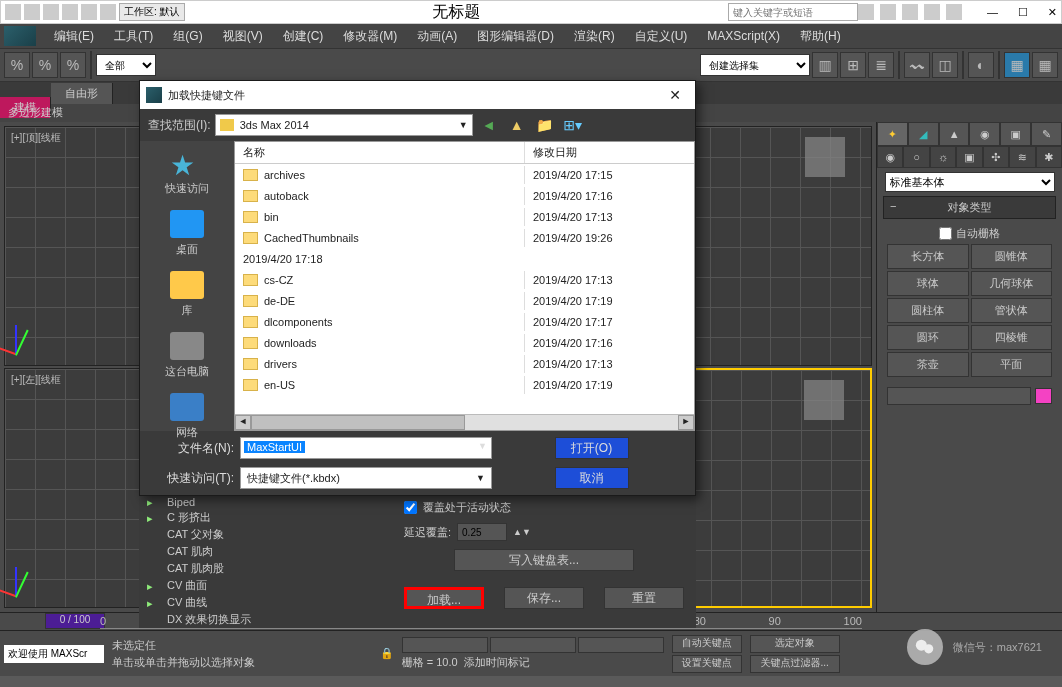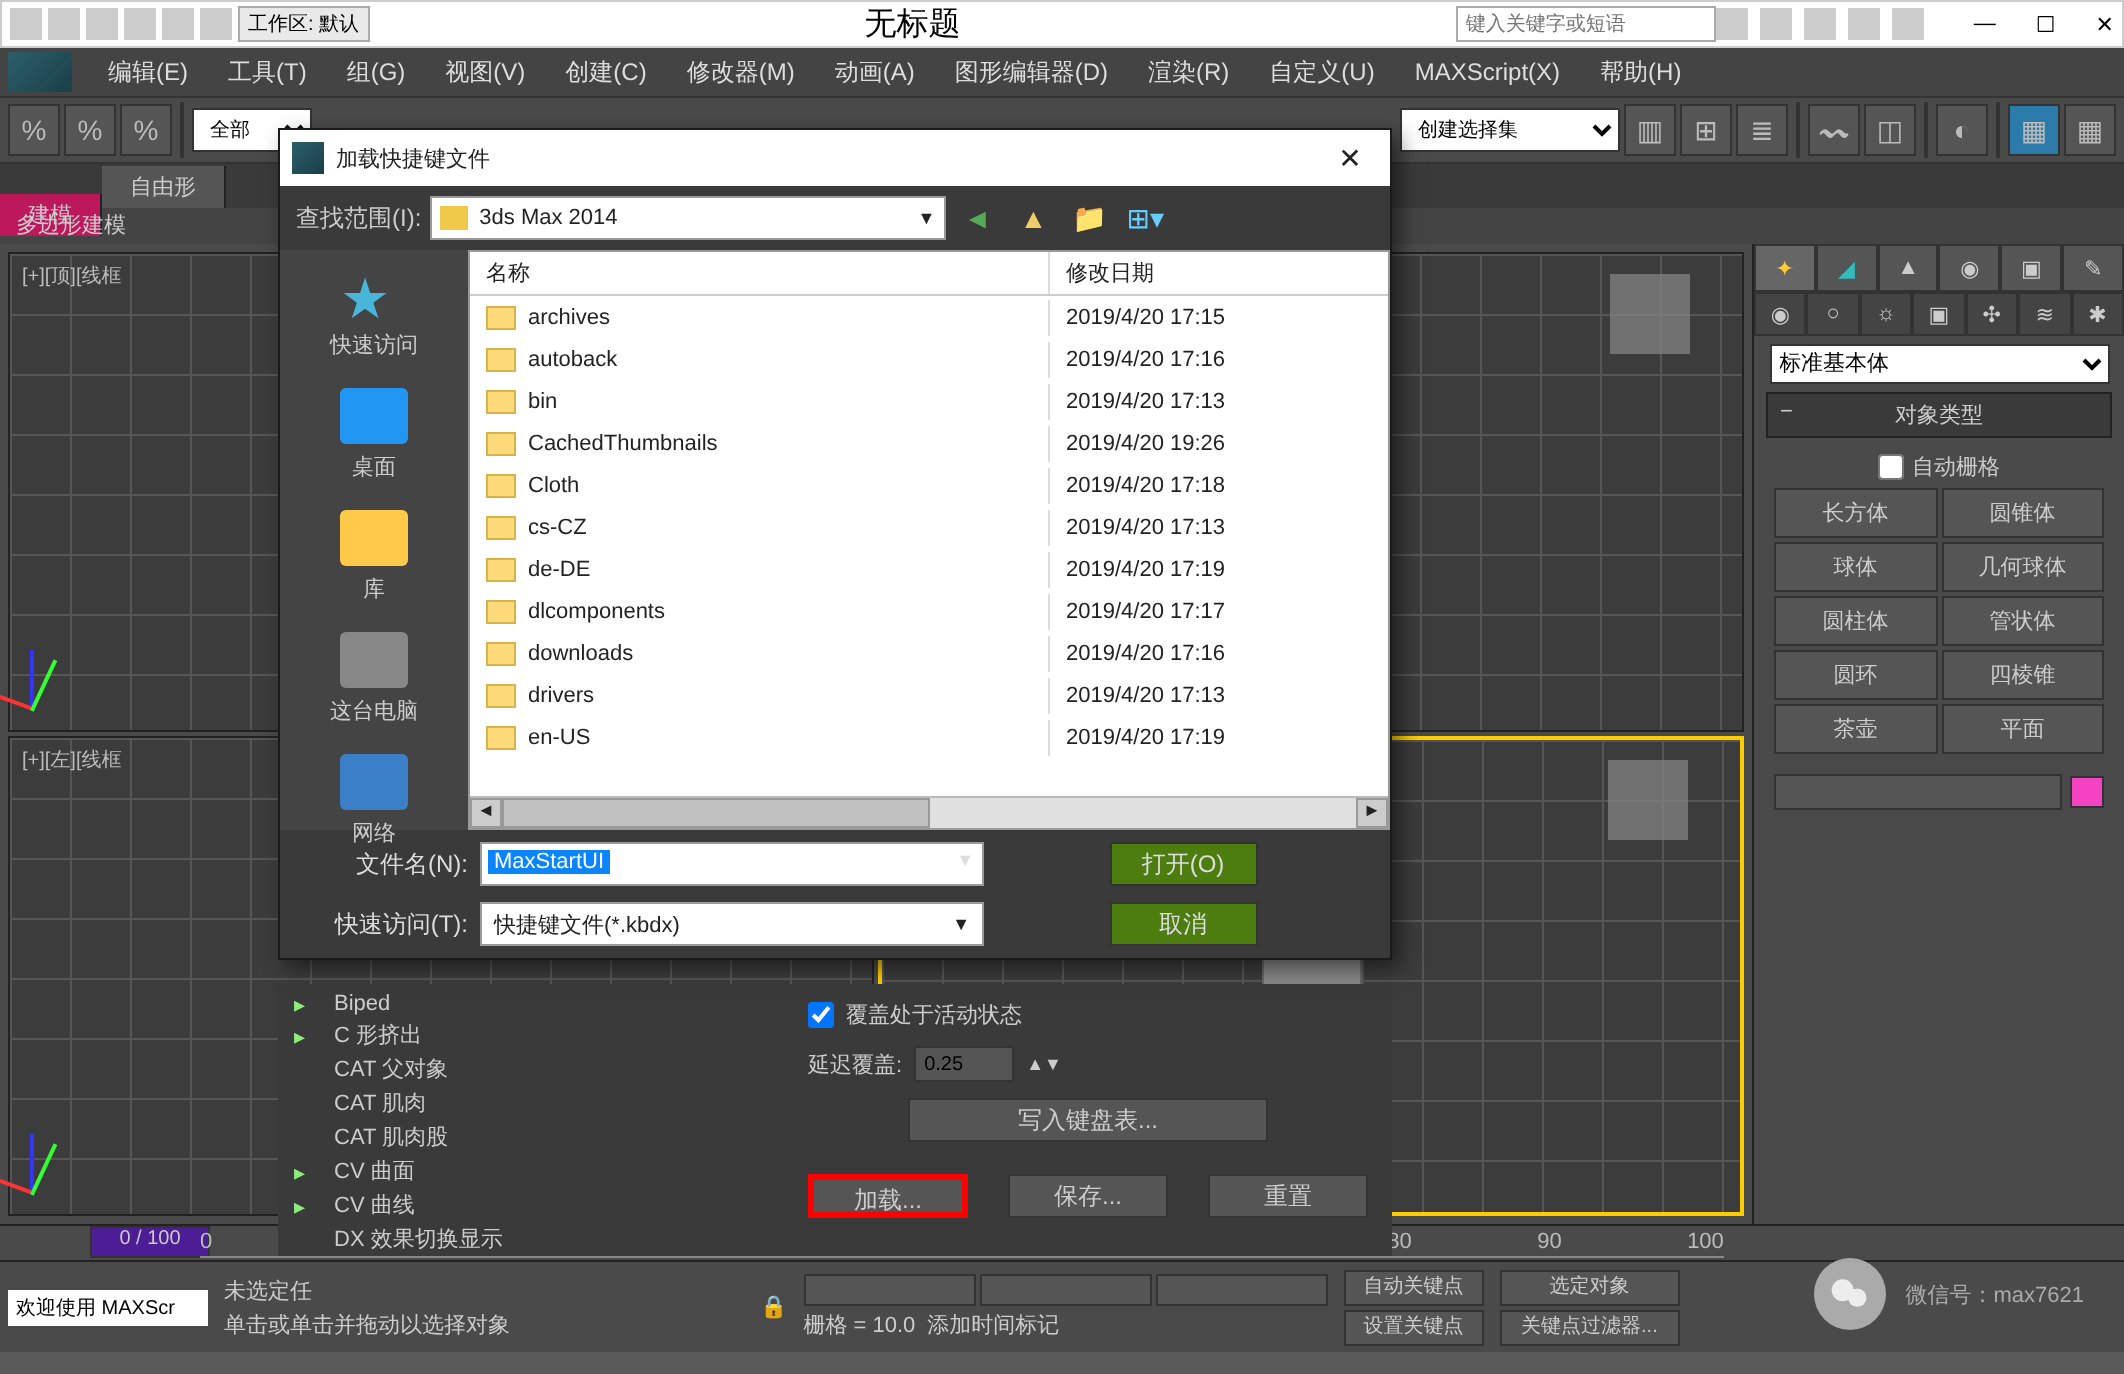--- a/index.html
+++ b/index.html
@@ -70,21 +70,21 @@
 
 .timeline { height: 18px; background: #4a4a4a; border-top: 1px solid #222; position: relative; padding-left: 45px; }
 .time-slider { height: 16px; background: #4c1d95; width: 60px; border: 1px solid #333; text-align: center; font-size: 10px; color: #ccc; }
 .ticks { position: absolute; left: 100px; top: 2px; right: 200px; height: 14px; border-bottom: 1px solid #888; display: flex; justify-content: space-between; color: #bbb; font-size: 9px; }
 .statusbar { height: 46px; background: #4a4a4a; border-top: 1px solid #222; display: flex; align-items: center; color: #ccc; gap: 8px; padding: 0 4px; position: relative; }
 .sb-block { display: flex; flex-direction: column; gap: 2px; }
 .coord-box { width: 86px; height: 16px; background: #555; border: 1px solid #333; padding: 0 4px; font-size: 10px; }
 .anim-btn { width: 70px; height: 18px; background: #555; border: 1px solid #333; text-align: center; font-size: 10px; }
 
 
-.file-dialog-wrap { position: absolute; top: 64px; left: 139px; width: 557px; height: 416px; background: #3a3a3a; border: 1px solid #1a1a1a; box-shadow: 4px 4px 10px rgba(0,0,0,0.5); z-index: 100; }
+.file-dialog-wrap { position: absolute; top: 80px; left: 139px; width: 557px; height: 416px; background: #3a3a3a; border: 1px solid #1a1a1a; box-shadow: 4px 4px 10px rgba(0,0,0,0.5); z-index: 100; }
 .fd-title { height: 28px; background: #fff; display: flex; align-items: center; padding: 0 6px; font-size: 12px; color: #222; }
 .fd-title .fd-icon { width: 16px; height: 16px; background: linear-gradient(135deg,#2b5f6b,#1a3f48); margin-right: 6px; }
 .fd-title .fd-close { margin-left: auto; width: 28px; text-align: center; font-size: 14px; cursor: pointer; }
 .fd-nav { height: 32px; display: flex; align-items: center; padding: 0 8px; gap: 4px; color: #ccc; }
 .fd-nav-label { font-size: 12px; }
 .fd-combo { flex-shrink: 0; width: 258px; height: 22px; background: #fff; border: 1px solid #999; display: flex; align-items: center; padding: 0 4px; font-size: 11px; color: #222; }
 .fd-combo .folder-ic { width: 14px; height: 12px; background: #f0c94a; margin-right: 6px; }
 .fd-combo .dd-arrow { margin-left: auto; font-size: 9px; }
 .fd-nav-icon { width: 20px; height: 20px; display: flex; align-items: center; justify-content: center; margin: 0 2px; color: #6ac96a; font-size: 14px; }
 .fd-body { display: flex; height: 290px; }
@@ -107,21 +107,21 @@
 .fd-scroll { display: flex; height: 16px; background: #e0e0e0; border-top: 1px solid #bbb; }
 .fd-scroll-btn { width: 16px; background: #ccc; border: 1px solid #999; text-align: center; font-size: 9px; }
 .fd-scroll-track { flex: 1; position: relative; }
 .fd-scroll-thumb { position: absolute; left: 0; top: 0; bottom: 0; width: 50%; background: #c0c0c0; border: 1px solid #999; }
 .fd-footer { padding: 6px 10px; display: grid; grid-template-columns: 84px 252px 1fr; gap: 8px 6px; align-items: center; color: #ddd; }
 .fd-footer-label { text-align: right; font-size: 12px; }
 .fd-input { height: 22px; background: #fff; border: 1px solid #999; position: relative; }
 .fd-input .sel { position: absolute; left: 3px; top: 3px; background: #0a84ff; color: #fff; padding: 0 3px; font-size: 11px; }
 .fd-input .dd2 { position: absolute; right: 4px; top: 3px; font-size: 9px; }
 .fd-type { height: 22px; background: #fff; border: 1px solid #999; padding: 2px 6px; font-size: 11px; color: #222; display: flex; align-items: center; justify-content: space-between; }
-.fd-btn { width: 74px; height: 22px; background: #4d7c0f; border: 1px solid #333; color: #ddd; text-align: center; line-height: 20px; font-size: 12px; justify-self: center; }
+.fd-btn { width: 74px; height: 22px; background: #1d4ed8; border: 1px solid #333; color: #ddd; text-align: center; line-height: 20px; font-size: 12px; justify-self: center; }
 
 
 .list-panel { position: absolute; top: 492px; left: 139px; width: 557px; height: 136px; background: #3a3a3a; color: #ccc; display: flex; z-index: 50; }
 .lp-left { width: 256px; padding: 4px 8px; display: flex; flex-direction: column; gap: 2px; font-size: 11px; }
 .lp-row { display: flex; align-items: center; gap: 6px; }
 .lp-icon { width: 14px; height: 12px; color: #8eeb7a; font-size: 11px; }
 .lp-right { flex: 1; padding: 8px 12px; display: flex; flex-direction: column; gap: 8px; }
 .lp-check { display: flex; align-items: center; gap: 6px; font-size: 12px; }
 .lp-spin { display: flex; align-items: center; gap: 6px; font-size: 12px; }
 .lp-spin-val { width: 50px; height: 18px; background: #555; border: 1px solid #333; padding: 0 4px; font-size: 10px; }
@@ -469,24 +469,20 @@
             <div class="fd-col-date">2019/4/20 17:13</div>
           </div>
           <div class="fd-row">
             <div class="fd-col-name">
               <div class="fd-folder-ic"></div>
               <span>CachedThumbnails</span>
             </div>
             <div class="fd-col-date">2019/4/20 19:26</div>
           </div>
           <div class="fd-row">
-            <div class="fd-col-name">
-              <div class="fd-folder-ic"></div>
-              <span>Cloth</span>
-            </div>
             <div class="fd-col-date">2019/4/20 17:18</div>
           </div>
           <div class="fd-row">
             <div class="fd-col-name">
               <div class="fd-folder-ic"></div>
               <span>cs-CZ</span>
             </div>
             <div class="fd-col-date">2019/4/20 17:13</div>
           </div>
           <div class="fd-row">

